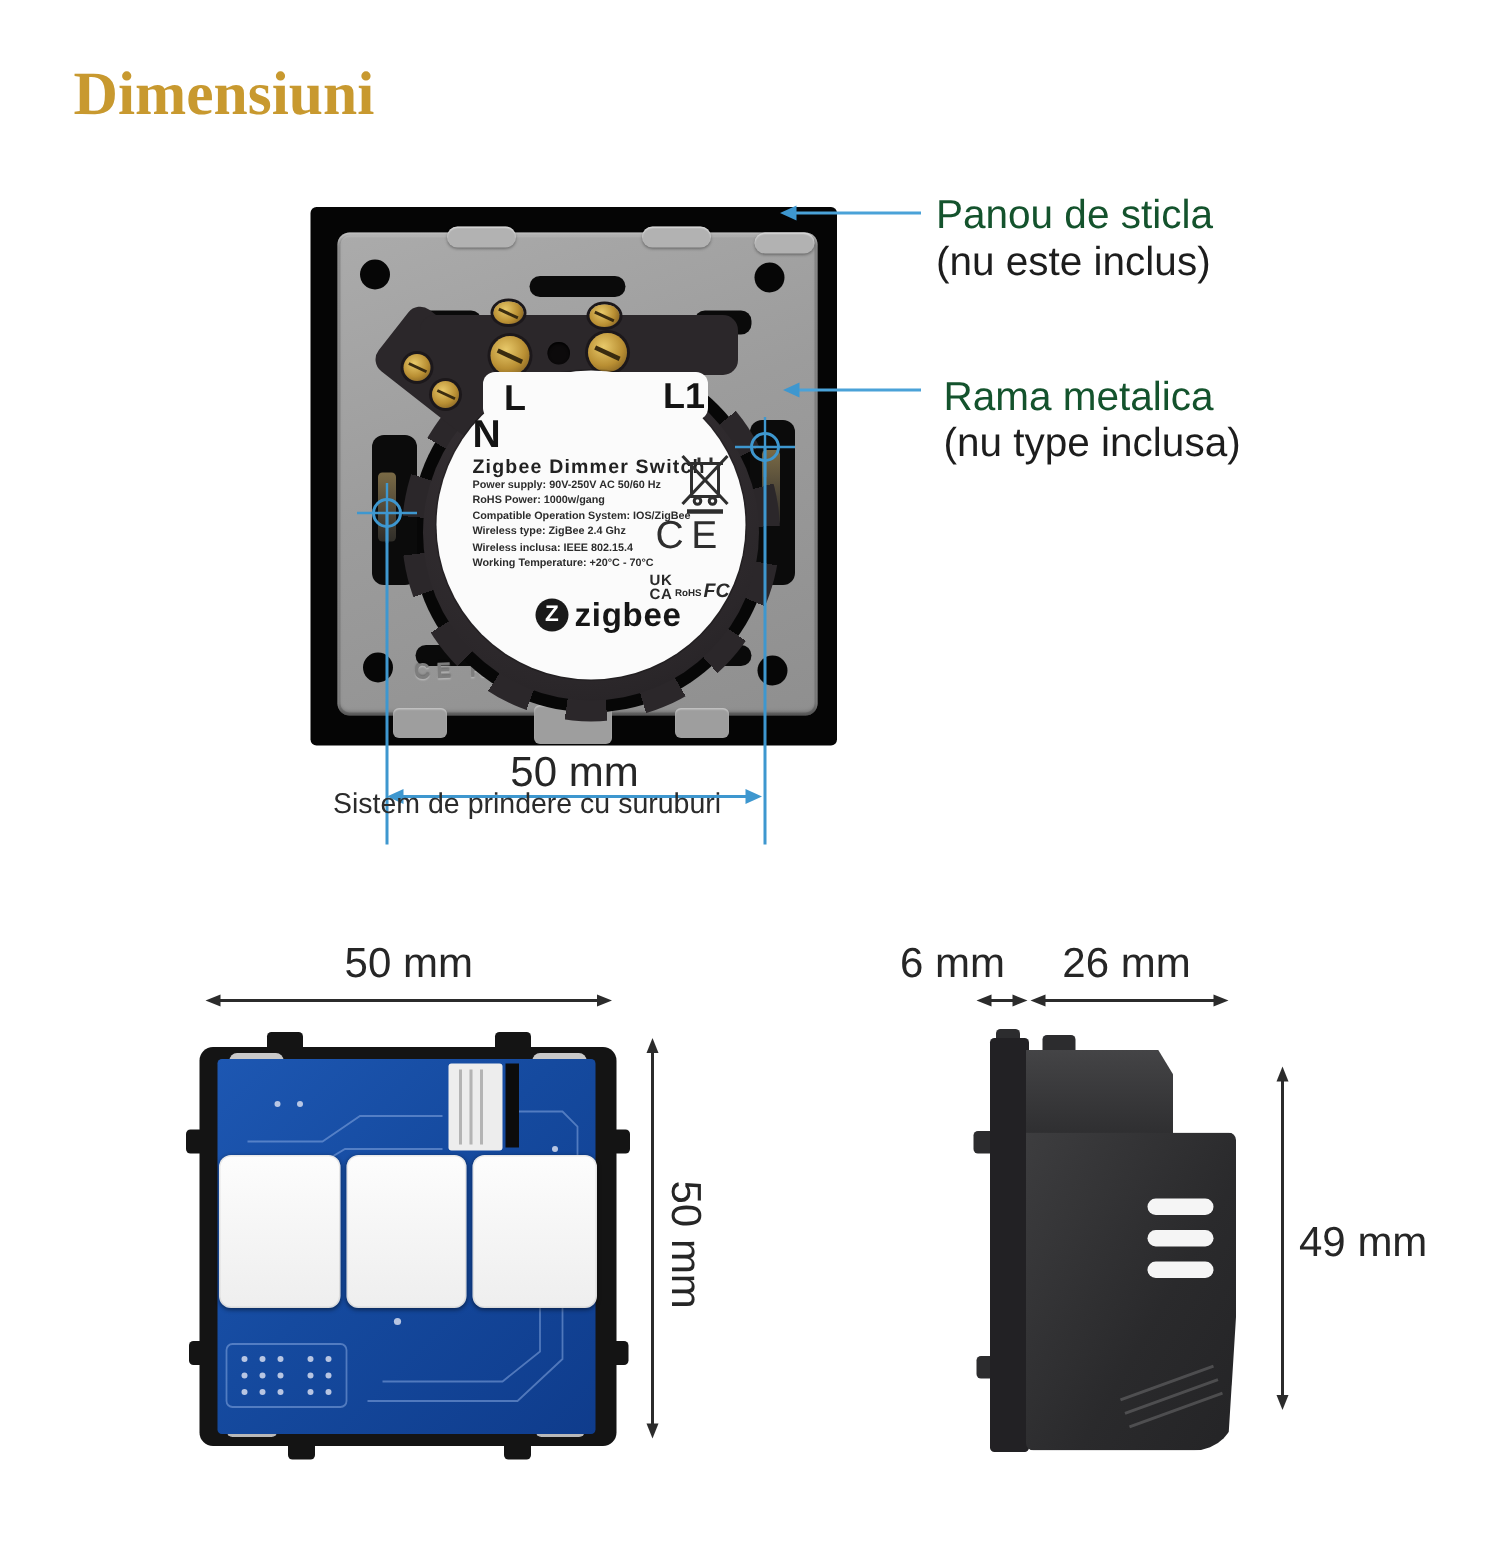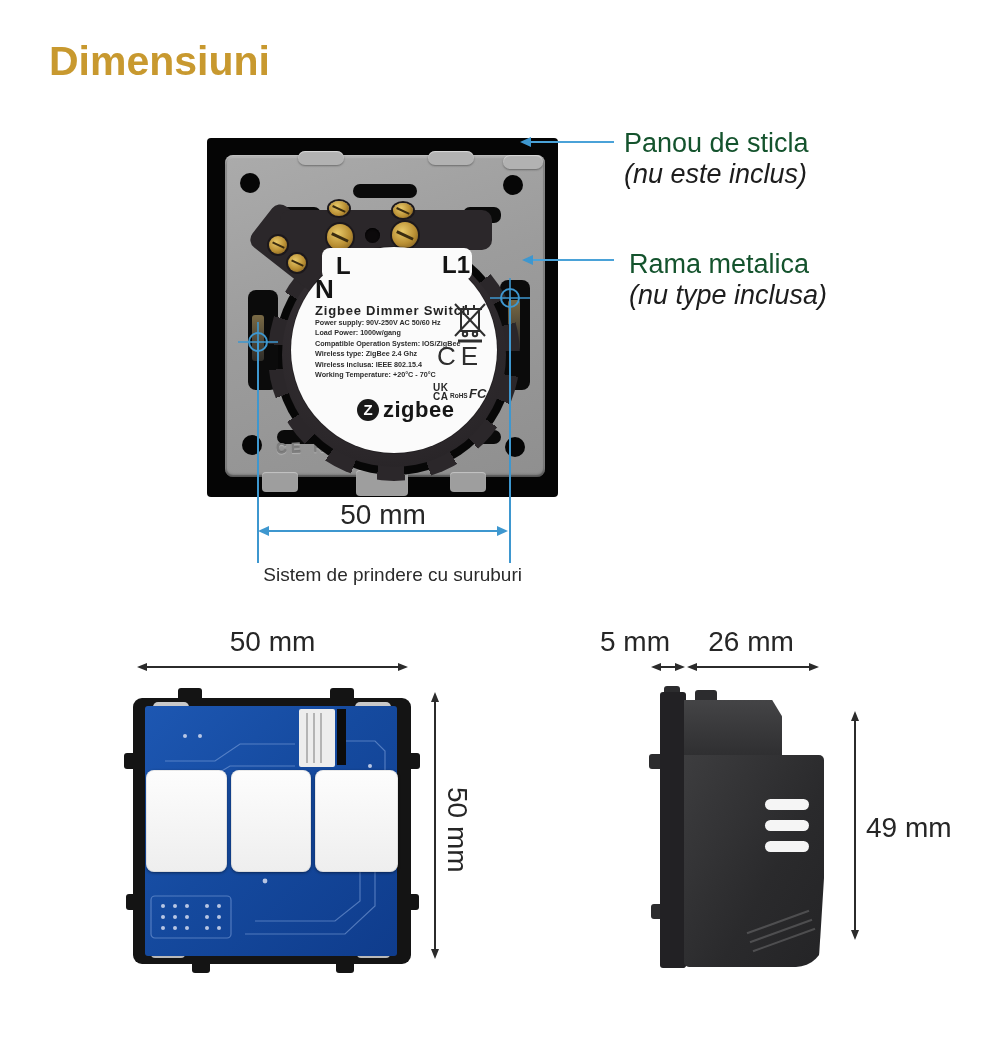--- a/index.html
+++ b/index.html
@@ -1,21 +1,21 @@
 <!DOCTYPE html>
 <html><head>
 <meta charset="utf-8">
 <style>
   html,body{margin:0;padding:0;background:#fff;}
   .canvas{position:relative;width:1000px;height:1038px;background:#ffffff;overflow:hidden;
           font-family:"Liberation Sans", sans-serif;color:#1f1f1f;}
   .abs{position:absolute;}
 
   
-  .page-title{left:49px;top:38px;font-size:41px;font-weight:700;color:#C8992F;letter-spacing:0px;}
+  .page-title{left:49px;top:38px;font-size:41px;font-weight:700;color:#C8992F;letter-spacing:0px;font-family:Liberation Serif, serif;}
 
   
   .glass-panel{left:207px;top:138px;width:351px;height:359px;background:#050505;border-radius:4px;}
   .metal-frame{left:225px;top:155px;width:320px;height:322px;border-radius:8px;
     background:linear-gradient(160deg,#ababab 0%,#9c9c9c 45%,#8f8f8f 100%);
     box-shadow:inset 0 2px 2px rgba(255,255,255,.45), inset 0 -2px 3px rgba(0,0,0,.35), inset 0 0 0 2px rgba(0,0,0,.15);}
   .frame-bump{background:#b2b2b2;border-radius:7px;box-shadow:inset 0 1px 1px rgba(255,255,255,.5), 0 1px 2px rgba(0,0,0,.35);}
   .frame-hole{width:20px;height:20px;border-radius:50%;background:#060606;}
   .frame-slot{background:#0a0a0a;border-radius:7px;}
   .frame-foot{background:#9e9e9e;border-radius:4px;box-shadow:inset 0 1px 1px rgba(255,255,255,.4);}
@@ -57,21 +57,21 @@
   .ah{width:0;height:0;}
   .ah-left-blue{border-top:5px solid transparent;border-bottom:5px solid transparent;border-right:11px solid #3E97CF;}
   .ah-right-blue{border-top:5px solid transparent;border-bottom:5px solid transparent;border-left:11px solid #3E97CF;}
   .ah-left-blk{border-top:4.5px solid transparent;border-bottom:4.5px solid transparent;border-right:10px solid #2b2b2b;}
   .ah-right-blk{border-top:4.5px solid transparent;border-bottom:4.5px solid transparent;border-left:10px solid #2b2b2b;}
   .ah-up-blk{border-left:4.5px solid transparent;border-right:4.5px solid transparent;border-bottom:10px solid #2b2b2b;}
   .ah-down-blk{border-left:4.5px solid transparent;border-right:4.5px solid transparent;border-top:10px solid #2b2b2b;}
   .dim-text{font-size:28px;color:#262626;}
   .dim-caption{font-size:19px;color:#2b2b2b;}
   .annot-label{font-size:27px;color:#14532d;}
-  .annot-note{font-size:27px;font-style:italic;color:#1d1d1d;}
+  .annot-note{font-size:27px;color:#1d1d1d;}
   .vtext{writing-mode:vertical-rl;}
 
   
   .pcb-frame{left:133px;top:698px;width:278px;height:266px;background:#141414;border-radius:9px;}
   .pcb-tab{background:#141414;border-radius:3px;}
   .pcb-corner-slot{background:#c9c9c9;border-radius:5px;}
   .pcb-board{left:145px;top:706px;width:252px;height:250px;border-radius:3px;
     background:linear-gradient(135deg,#1d57b2 0%,#154a9f 45%,#0f3c8c 100%);}
   .pcb-label{left:299px;top:709px;width:36px;height:58px;background:#ededed;border-radius:2px;}
   .pcb-label-line{width:2px;background:#9b9b9b;opacity:.7;}
@@ -153,21 +153,21 @@
 
     <div class="abs label-disc"></div>
     <div class="abs label-patch"></div>
     <div class="abs terminal-letter" style="left:315px;top:274px;font-size:26px;">N</div>
     <div class="abs terminal-letter" style="left:336px;top:252px;font-size:24px;">L</div>
     <div class="abs terminal-letter" style="left:442px;top:251px;font-size:24px;">L1</div>
 
     <div class="abs label-title">Zigbee Dimmer Switch</div>
     <div class="abs label-specs">
       <div>Power supply: 90V-250V AC 50/60 Hz</div>
-      <div>Load Power: 1000w/gang</div>
+      <div>RoHS Power: 1000w/gang</div>
       <div>Compatible Operation System: IOS/ZigBee</div>
       <div>Wireless type: ZigBee 2.4 Ghz</div>
       <div>Wireless inclusa: IEEE 802.15.4</div>
       <div>Working Temperature: +20°C - 70°C</div>
     </div>
 
     <svg class="abs" style="left:452px;top:301px;" width="36" height="42" viewBox="0 0 36 42">
       <g fill="none" stroke="#2e2e2e" stroke-width="2">
         <rect x="9" y="8" width="18" height="22"></rect>
         <line x1="6" y1="8" x2="30" y2="8"></line>
@@ -210,21 +210,21 @@
 
     <div class="abs annot-label" style="left:624px;top:128px;">Panou de sticla</div>
     <div class="abs annot-note" style="left:624px;top:159px;">(nu este inclus)</div>
     <div class="abs annot-label" style="left:629px;top:249px;">Rama metalica</div>
     <div class="abs annot-note" style="left:629px;top:280px;">(nu type inclusa)</div>
 
     <div class="abs dim-text" style="left:259px;top:499px;width:248px;text-align:center;">50 mm</div>
     <div class="abs dim-line-blue" style="left:262px;top:530px;width:242px;"></div>
     <div class="abs ah ah-left-blue" style="left:258px;top:526px;"></div>
     <div class="abs ah ah-right-blue" style="left:497px;top:526px;"></div>
-    <div class="abs dim-caption" style="left:222px;top:564px;width:300px;text-align:right;">Sistem de prindere cu suruburi</div>
+    <div class="abs dim-caption" style="left:222px;top:526px;width:300px;text-align:left;">Sistem de prindere cu suruburi</div>
   </div>
 
   <div>
     <div class="abs dim-text" style="left:138px;top:626px;width:269px;text-align:center;">50 mm</div>
     <div class="abs dim-line-blk" style="left:141px;top:666px;width:263px;"></div>
     <div class="abs ah ah-left-blk" style="left:137px;top:662.5px;"></div>
     <div class="abs ah ah-right-blk" style="left:398px;top:662.5px;"></div>
 
     <div class="abs pcb-tab" style="left:178px;top:688px;width:24px;height:14px;"></div>
     <div class="abs pcb-tab" style="left:330px;top:688px;width:24px;height:14px;"></div>
@@ -283,21 +283,21 @@
     <div class="abs pcb-button" style="left:231px;width:80px;"></div>
     <div class="abs pcb-button" style="left:315px;width:83px;"></div>
 
     <div class="abs dim-vline-blk" style="left:434px;top:696px;height:258px;"></div>
     <div class="abs ah ah-up-blk" style="left:430.5px;top:692px;"></div>
     <div class="abs ah ah-down-blk" style="left:430.5px;top:949px;"></div>
     <div class="abs dim-text vtext" style="left:441px;top:787px;">50 mm</div>
   </div>
 
   <div>
-    <div class="abs dim-text" style="left:595px;top:626px;width:80px;text-align:center;">5 mm</div>
+    <div class="abs dim-text" style="left:595px;top:626px;width:80px;text-align:center;">6 mm</div>
     <div class="abs dim-text" style="left:691px;top:626px;width:120px;text-align:center;">26 mm</div>
     <div class="abs dim-line-blk" style="left:655px;top:666px;width:26px;"></div>
     <div class="abs ah ah-left-blk" style="left:651px;top:662.5px;"></div>
     <div class="abs ah ah-right-blk" style="left:675px;top:662.5px;"></div>
     <div class="abs dim-line-blk" style="left:691px;top:666px;width:124px;"></div>
     <div class="abs ah ah-left-blk" style="left:687px;top:662.5px;"></div>
     <div class="abs ah ah-right-blk" style="left:809px;top:662.5px;"></div>
 
     <div class="abs sv-part" style="left:664px;top:686px;width:16px;height:10px;"></div>
     <div class="abs sv-part" style="left:695px;top:690px;width:22px;height:14px;border-radius:3px 3px 0 0;"></div>

